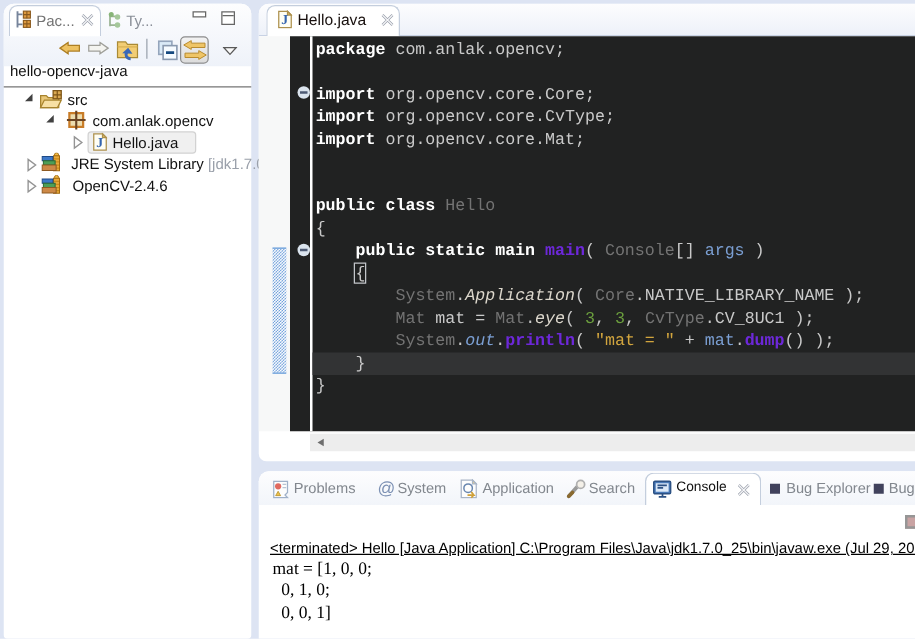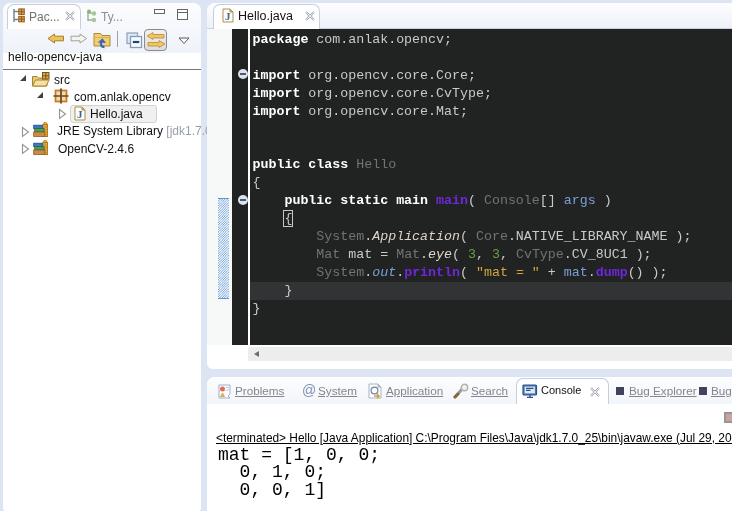--- a/index.html
+++ b/index.html
@@ -49,25 +49,25 @@
 .sm { color:#dcd7cc; font-style:italic; }
 .f { color:#7b9fd3; font-style:italic; }
 .pv { color:#7b9fd3; }
 .n { color:#6ca03e; }
 .s { color:#d2a53e; }
 .curs { outline:1.5px solid #c3c6ca; }
 #hscroll { left:248px; top:345.5px; width:484px; height:15.5px; background:#ededed; border-top:1px solid #fff; }
 #harrow { left:254px; top:351px; width:0; height:0; border-top:3.5px solid transparent; border-bottom:3.5px solid transparent; border-right:5.5px solid #6e6e6e; }
 
 
-.btxt { font-size:11.7px; color:#82878e; white-space:nowrap;text-decoration:underline; }
+.btxt { font-size:11.7px; color:#82878e; white-space:nowrap; }
 #constab { left:516px; top:378px; width:93px; height:26px; background:#fff; border:1px solid #c4cedd; border-bottom:none; border-radius:7px 7px 0 0; }
 .bsq { width:8px; height:8px; background:#41425c; }
 #conhdr { left:216px; top:431px; font-size:11.9px; color:#000; text-decoration:underline; white-space:nowrap; }
-#conout { left:218px; top:447px; font-family:Liberation Mono, monospace; font-size:18px; line-height:17.3px; color:#000; white-space:pre; }
+#conout { left:218px; top:447px; font-family:Liberation Serif, serif; font-size:14px; line-height:17.3px; color:#000; white-space:pre; }
 #redsq { left:724px; top:412px; width:11px; height:11px; background:#c9a3a3; border:2px solid #969696; }
 </style>
 </head>
 <body>
 <div class="abs" id="left"></div>
 <div class="abs" id="lefttop"></div>
 <div class="abs" id="editor"></div>
 <div class="abs" id="edittabs"></div>
 <div class="abs" id="bottom"></div>
 <div class="abs" id="bottabs"></div>

